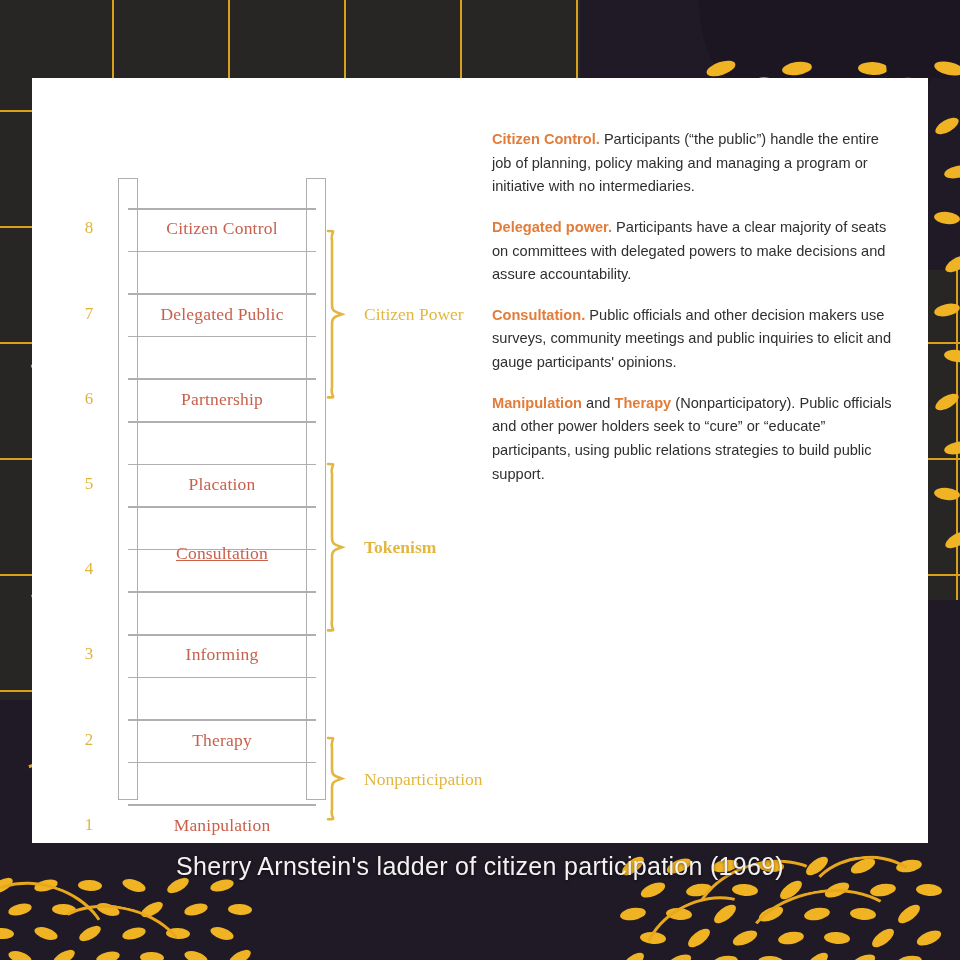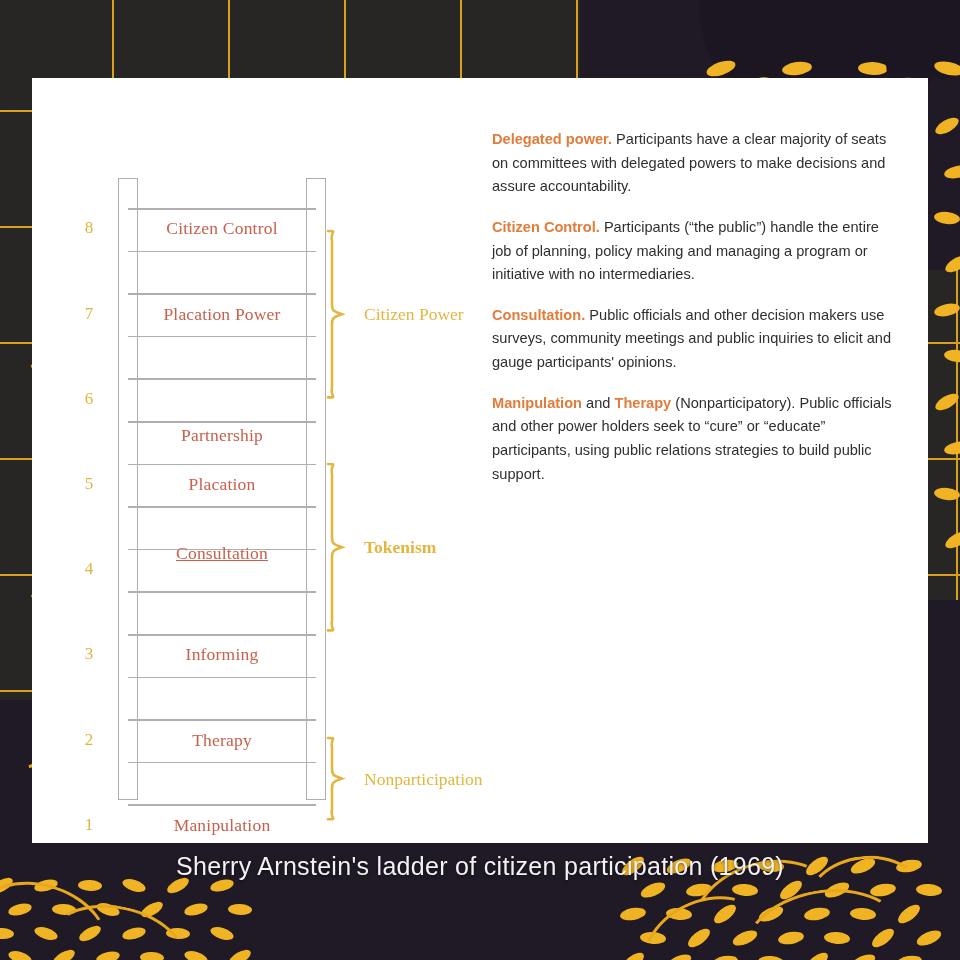--- a/index.html
+++ b/index.html
@@ -277,22 +277,22 @@
           <div class="rung-line" style="top: 340.8px;"></div>
           <div class="rung-line" style="top: 383.4px;"></div>
           <div class="rung-line" style="top: 426px;"></div>
           <div class="rung-line" style="top: 468.6px;"></div>
           <div class="rung-line" style="top: 511.2px;"></div>
           <div class="rung-line" style="top: 553.8px;"></div>
           <div class="rung-line" style="top: 596.4px;"></div>
         </div>
       <div id="step-labels">
           <div class="step-label" style="top: 128.3px;">Citizen Control</div>
-          <div class="step-label" style="top: 213.5px;">Placation Power</div>
-          <div class="step-label" style="top: 298.7px; margin-top: 36px;">Partnership</div>
+          <div class="step-label" style="top: 213.5px;">Delegated Public</div>
+          <div class="step-label" style="top: 298.7px;">Partnership</div>
           <div class="step-label" style="top: 383.9px;">Placation</div>
           <div class="step-label" style="top: 453px; text-decoration: underline;">Consultation</div>
           <div class="step-label" style="top: 554.3px;">Informing</div>
           <div class="step-label" style="top: 639.5px;">Therapy</div>
           <div class="step-label" style="top: 724.7px;">Manipulation</div>
         </div>
       <div id="step-numbers">
           <div class="step-num" style="top: 128.3px;">8</div>
           <div class="step-num" style="top: 213.5px;">7</div>
           <div class="step-num" style="top: 298.7px;">6</div>
@@ -318,21 +318,21 @@
           <div class="brace-wrap" style="top: 646px; height: 85.2px;">
             <svg class="brace-svg" width="26" height="85.19999999999993" viewBox="0 0 26 85.19999999999993">
               <path d="M 4,2 C 14,2 6,2 8,12 L 8,32.599999999999966 C 8,39.599999999999966 10,39.599999999999966 18,42.599999999999966 C 10,45.599999999999966 8,45.599999999999966 8,52.599999999999966 L 8,73.19999999999993 C 6,83.19999999999993 14,83.19999999999993 4,83.19999999999993" fill="none" stroke="#E2B63F" stroke-width="2.6" stroke-linecap="round"></path>
             </svg>
             <div class="brace-label" style="top: 42.6px;">Nonparticipation</div>
           </div>
         </div>
     </div>
 
     <div class="textcol" id="textcol">
+        <p class="para"><span class="term">Citizen Control.</span><span> Participants (“the public”) handle the entire job of planning, policy making and managing a program or initiative with no intermediaries.</span></p>
         <p class="para"><span class="term">Delegated power.</span><span> Participants have a clear majority of seats on committees with delegated powers to make decisions and assure accountability.</span></p>
-        <p class="para"><span class="term">Citizen Control.</span><span> Participants (“the public”) handle the entire job of planning, policy making and managing a program or initiative with no intermediaries.</span></p>
         <p class="para"><span class="term">Consultation.</span><span> Public officials and other decision makers use surveys, community meetings and public inquiries to elicit and gauge participants' opinions.</span></p>
         <p class="para"><span class="term">Manipulation</span><span> and </span><span class="term">Therapy</span><span> (Nonparticipatory). Public officials and other power holders seek to “cure” or “educate” participants, using public relations strategies to build public support.</span></p>
       </div>
   </div>
 
   <div class="caption">Sherry Arnstein's ladder of citizen participation (1969)</div>
 </div>
 
 </body></html>

